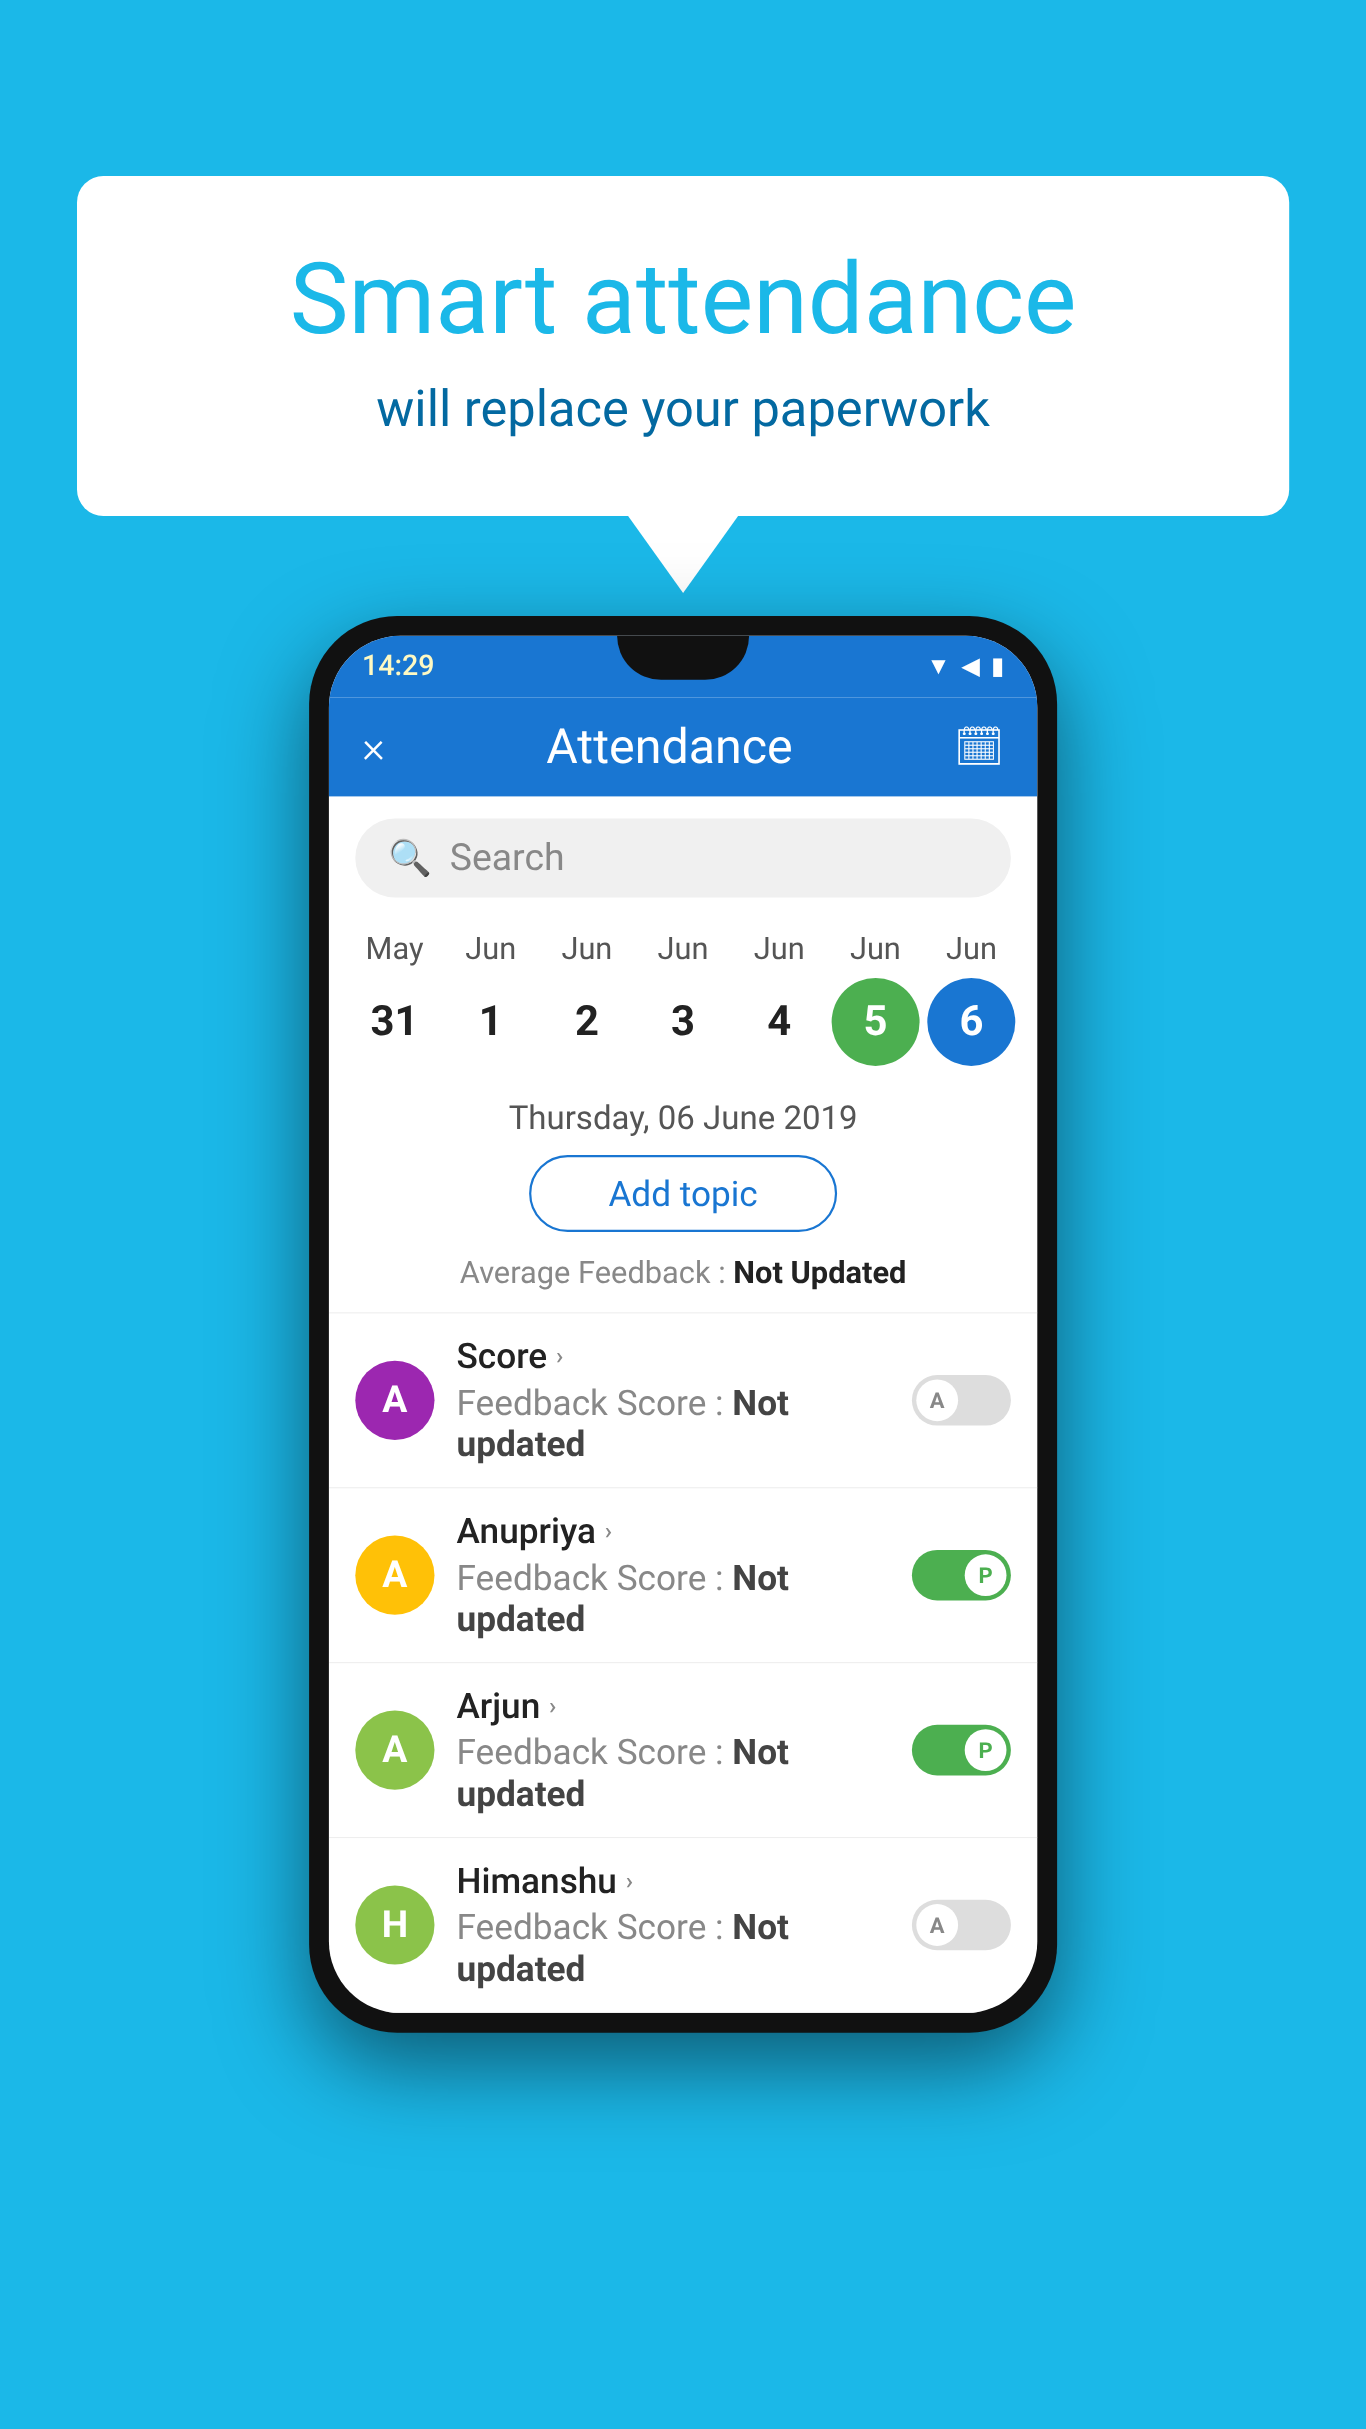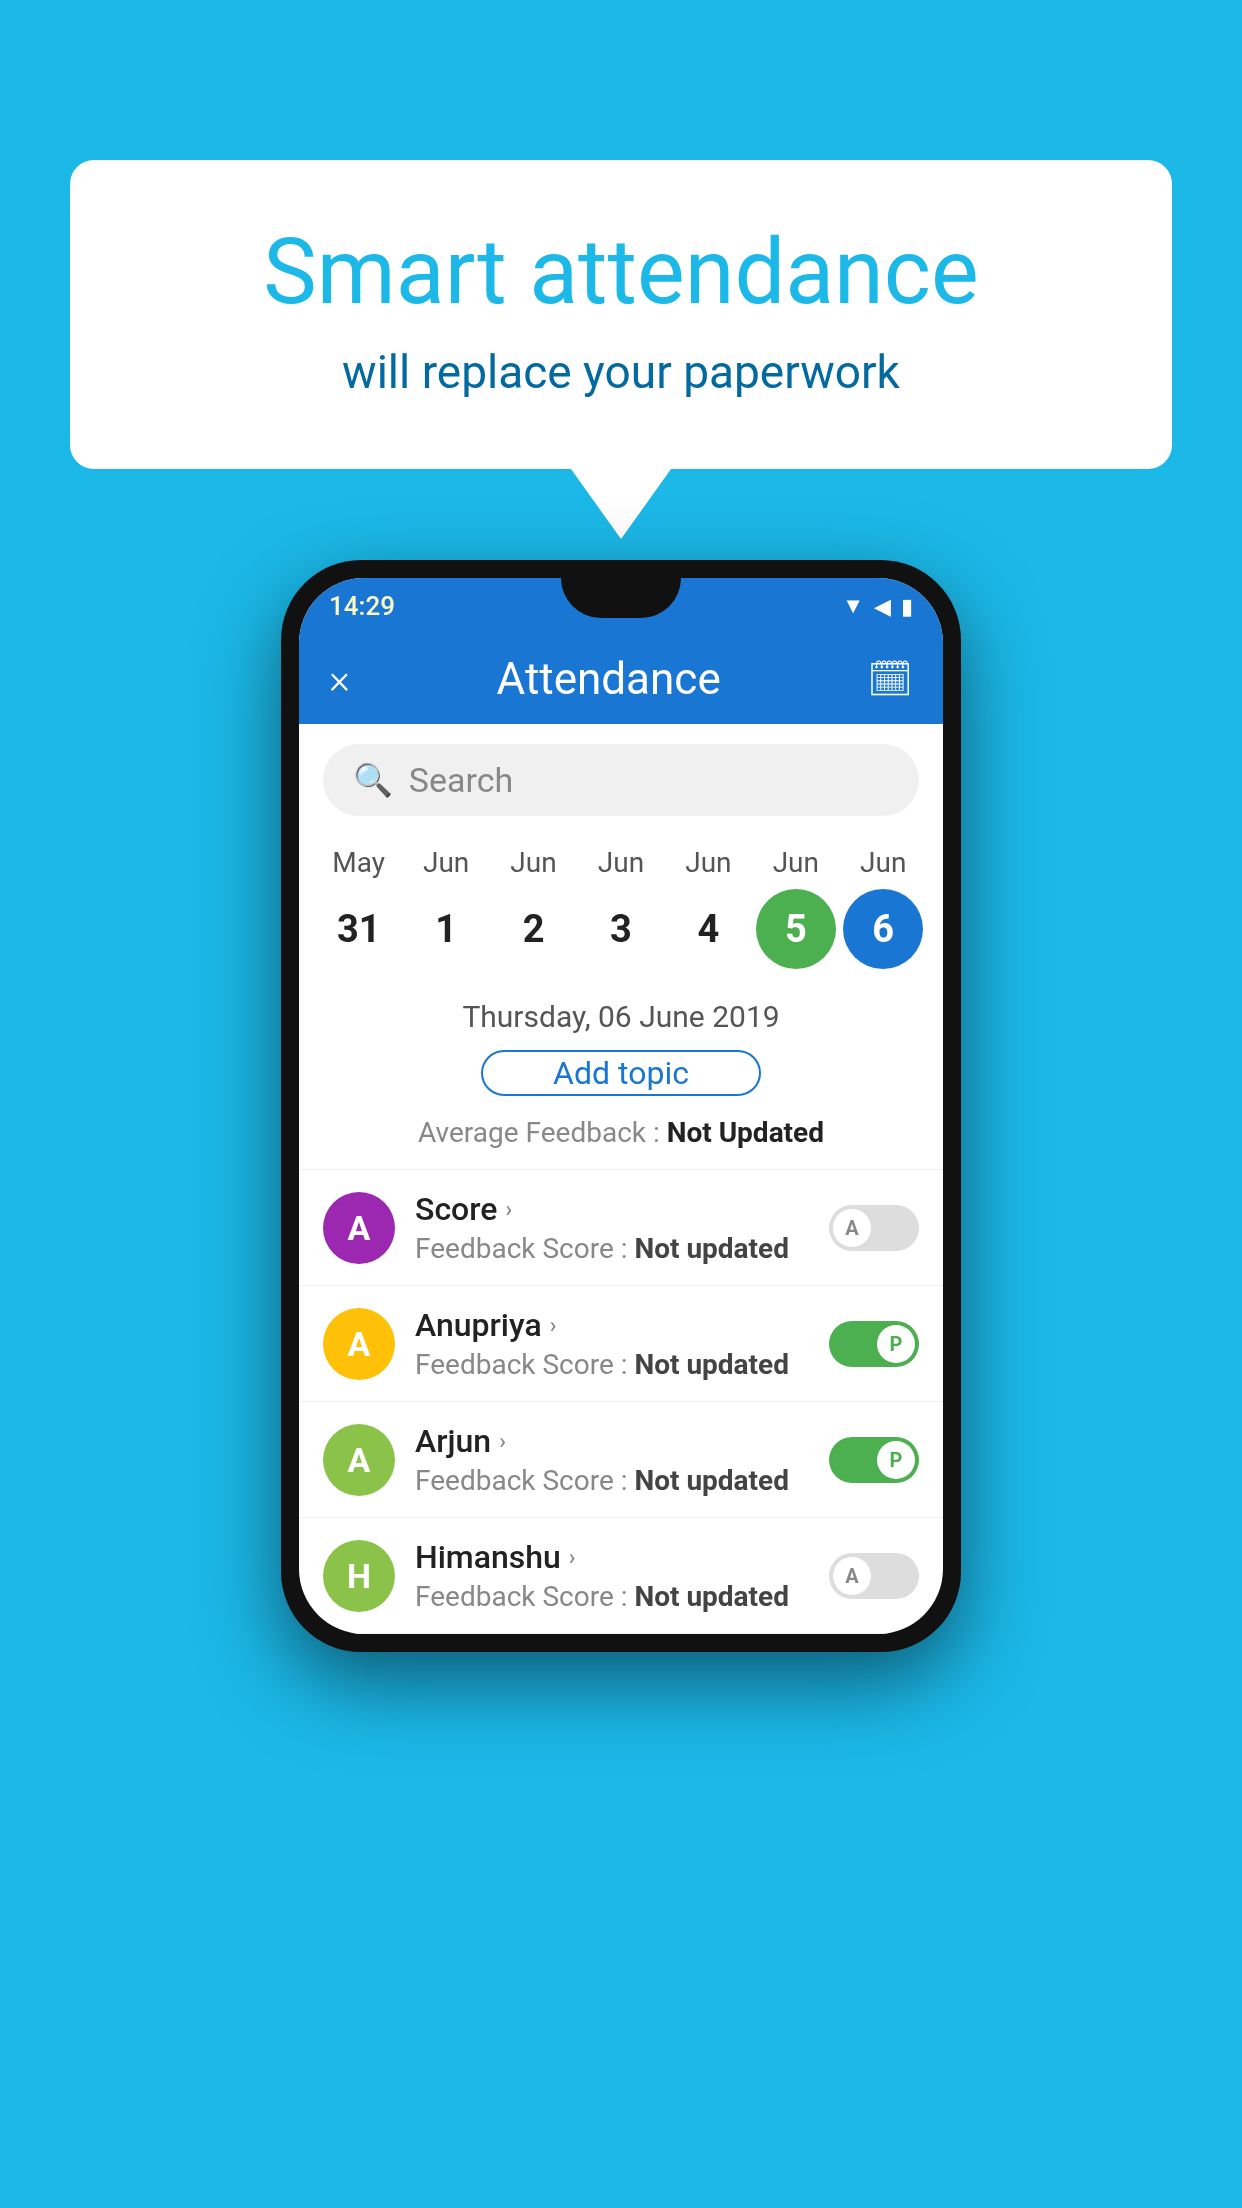--- a/index.html
+++ b/index.html
@@ -216,21 +216,21 @@
       color: #555;
       padding: 10px 0 16px;
     }
 
     
     .add-topic-btn {
       display: block;
       margin: 0 auto 20px;
       border: 2px solid #1976d2;
       border-radius: 40px;
-      padding: 2px 50px;
+      padding: 14px 50px;
       background: white;
       color: #1976d2;
       font-size: 32px;
       text-align: center;
       width: 280px;
     }
 
     
     .avg-feedback {
       text-align: center;
@@ -281,21 +281,21 @@
       align-items: center;
       gap: 8px;
     }
 
     .chevron {
       font-size: 22px;
       color: #888;
     }
 
     .student-feedback {
-      font-size: 28px;
+      font-size: 32px;
       color: #888;
       margin-top: 4px;
     }
 
     .student-feedback strong {
       color: #444;
     }
 
     
     .toggle-switch {

